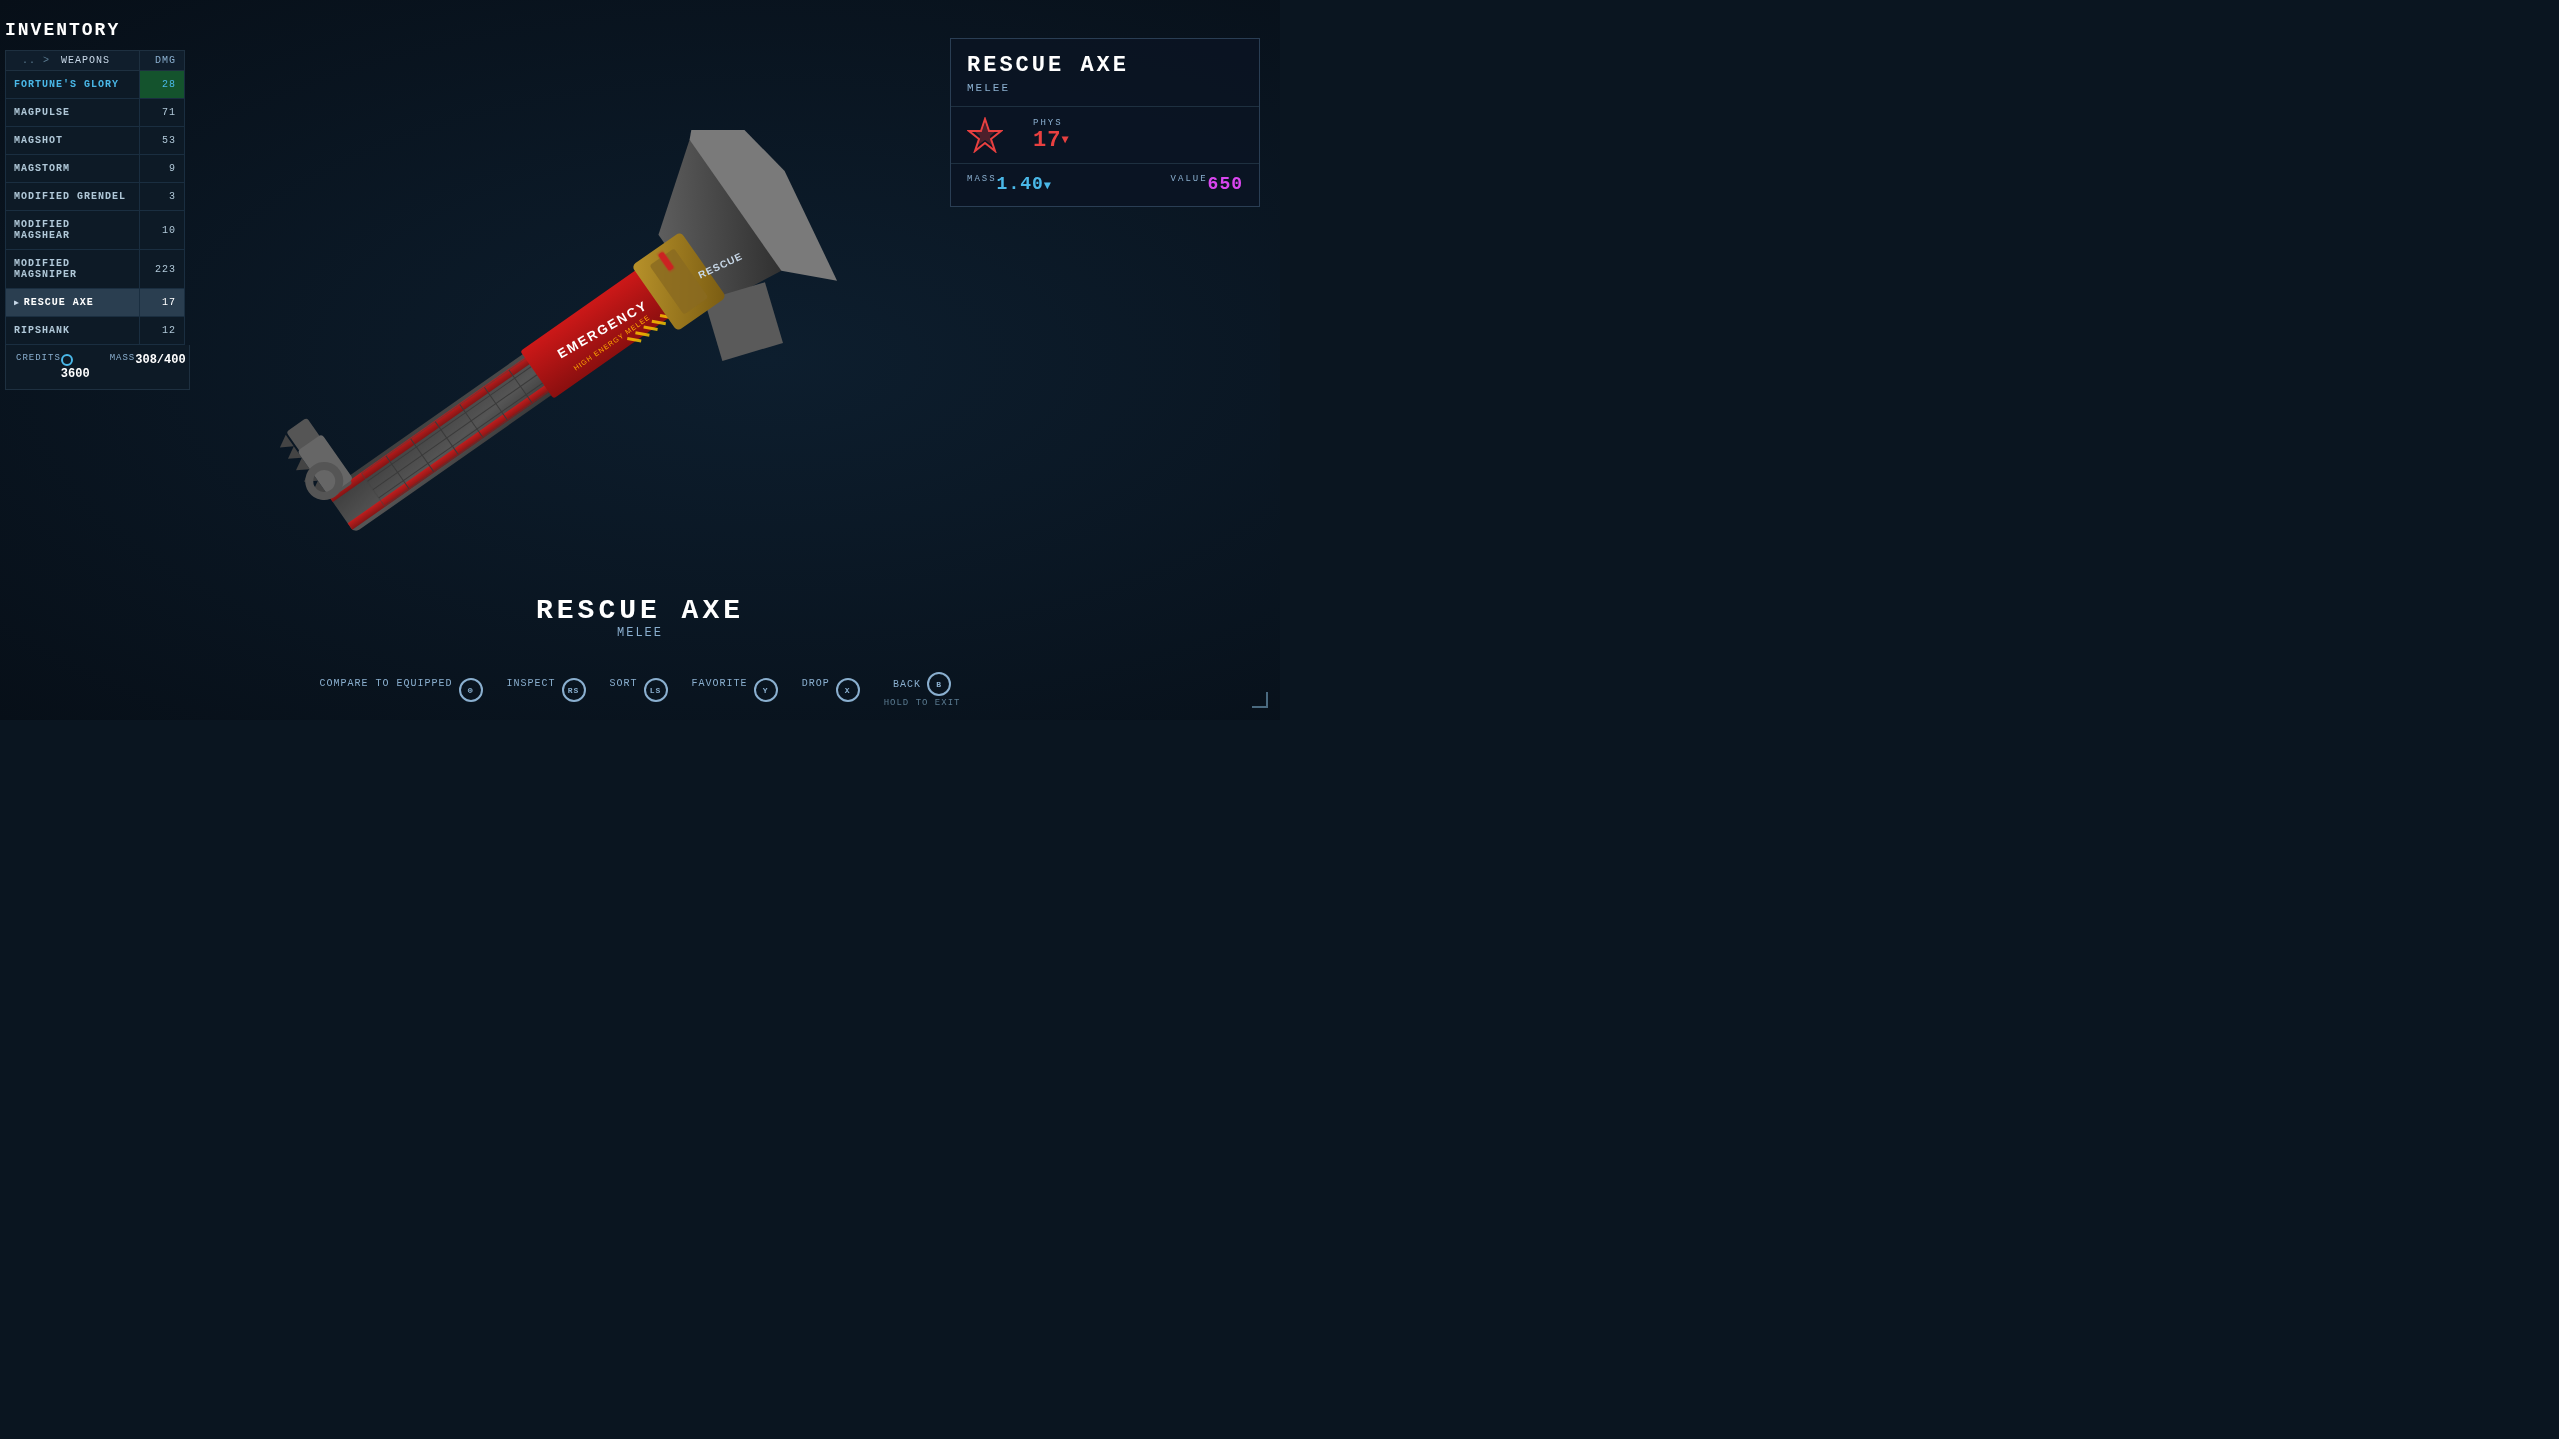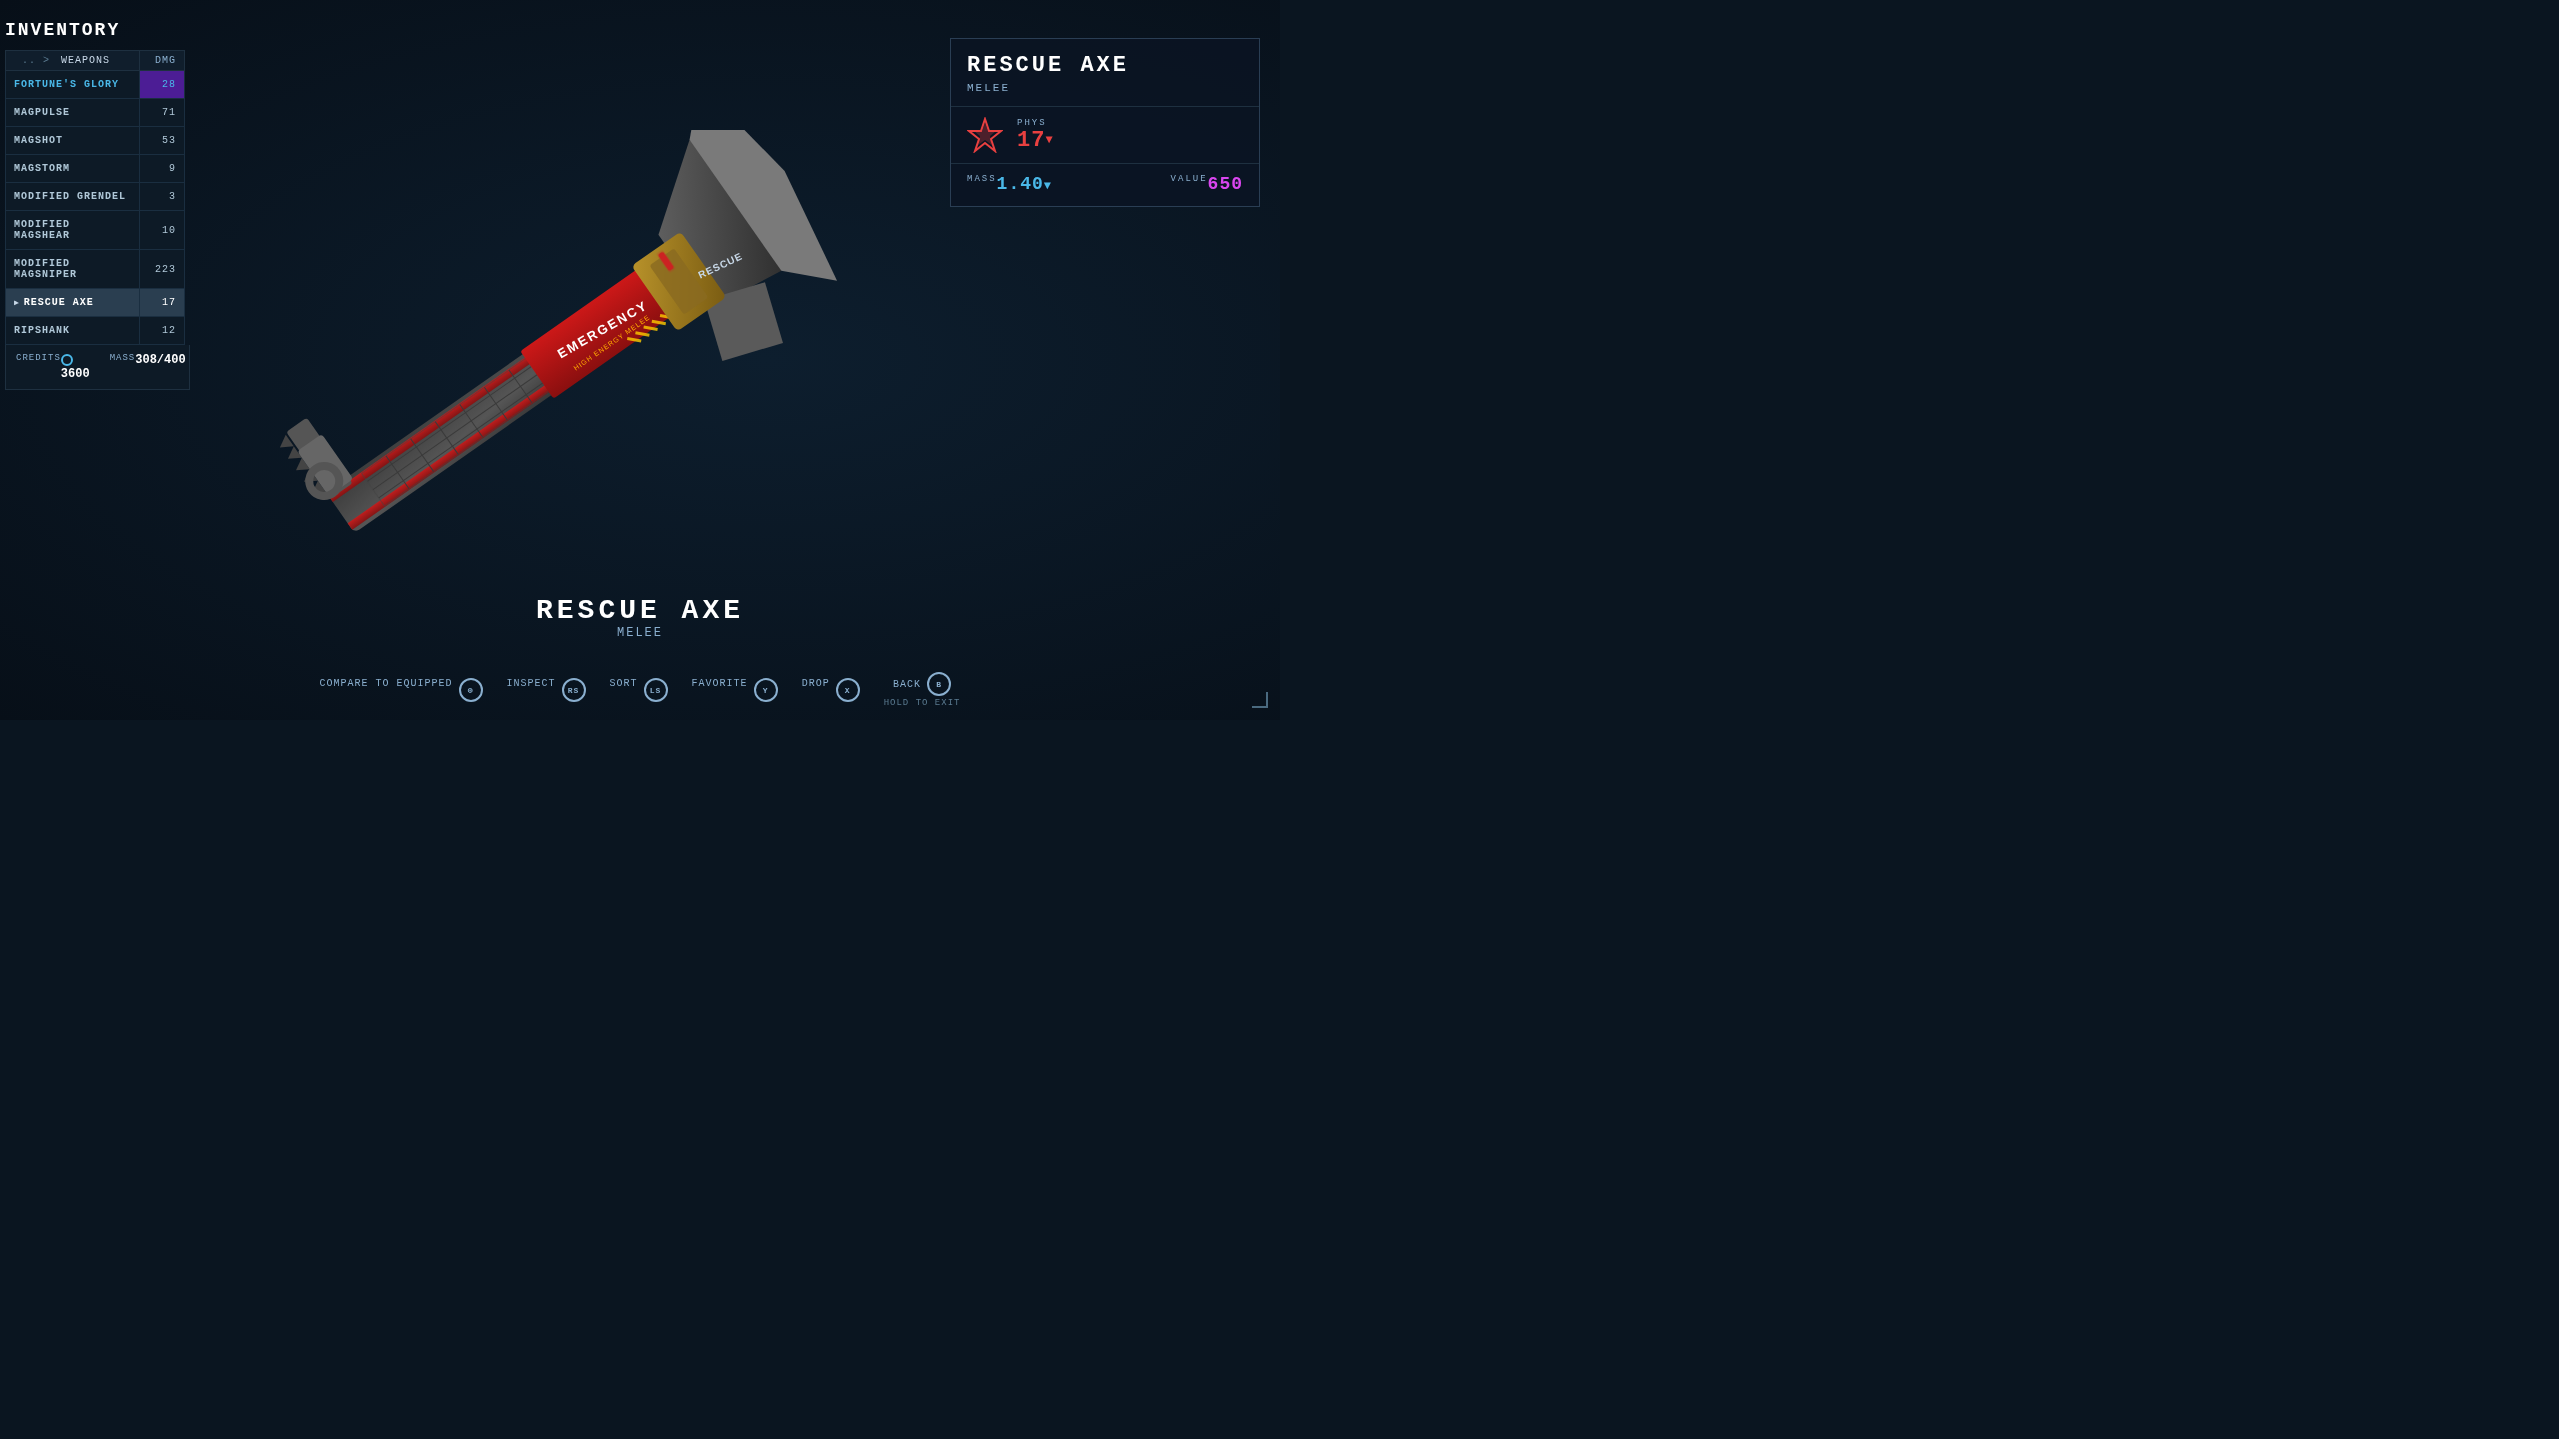--- a/index.html
+++ b/index.html
@@ -84,21 +84,21 @@
       background: #2a3e50;
       color: #ffffff;
     }
 
     .weapon-row.fortune .weapon-name {
       background: #0d1a26;
       color: #4ab8e8;
     }
 
     .weapon-row.fortune .weapon-dmg {
-      background: #4c1d95;
+      background: #14532d;
       color: #4ab8e8;
     }
 
     
     .weapon-row.active .weapon-name::before {
       content: '▶';
       font-size: 8px;
       margin-right: 4px;
       color: #c8d8e8;
     }
@@ -172,20 +172,21 @@
 
     .phys-icon {
       width: 36px;
       height: 36px;
       flex-shrink: 0;
     }
 
     .stat-phys {
       display: flex;
       flex-direction: column;
+      margin-left: 16px;
     }
 
     .stat-label {
       font-size: 9px;
       letter-spacing: 2px;
       color: #8aafcf;
     }
 
     .stat-value {
       font-size: 22px;

